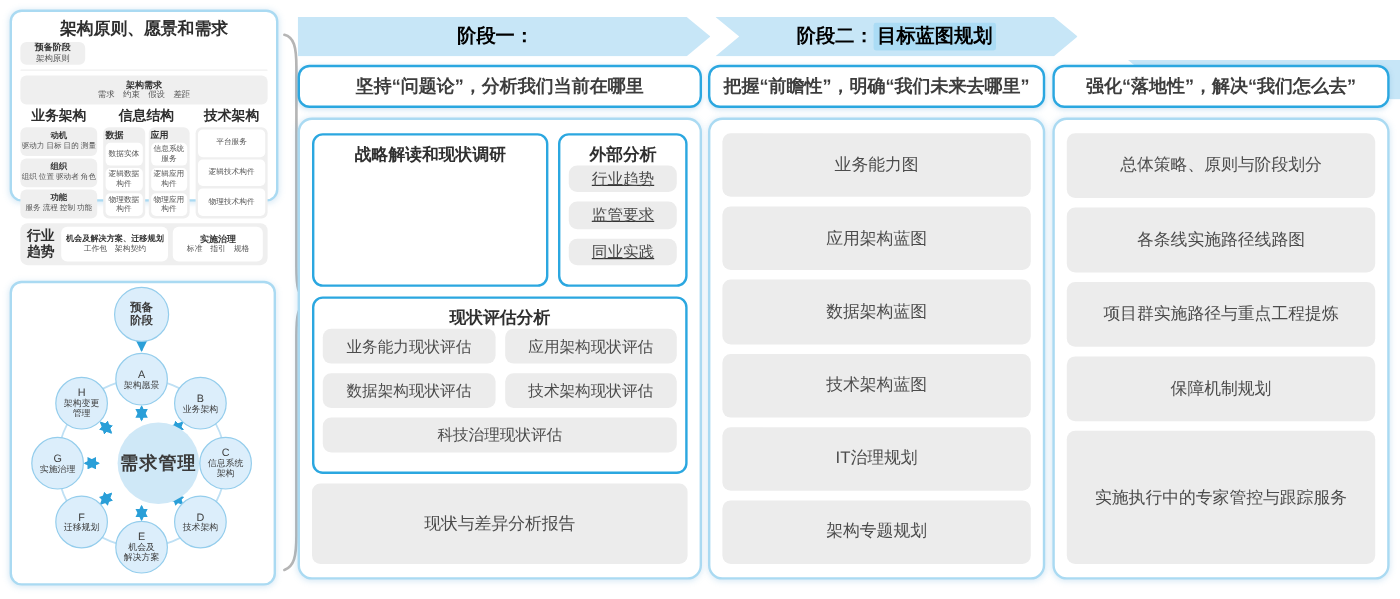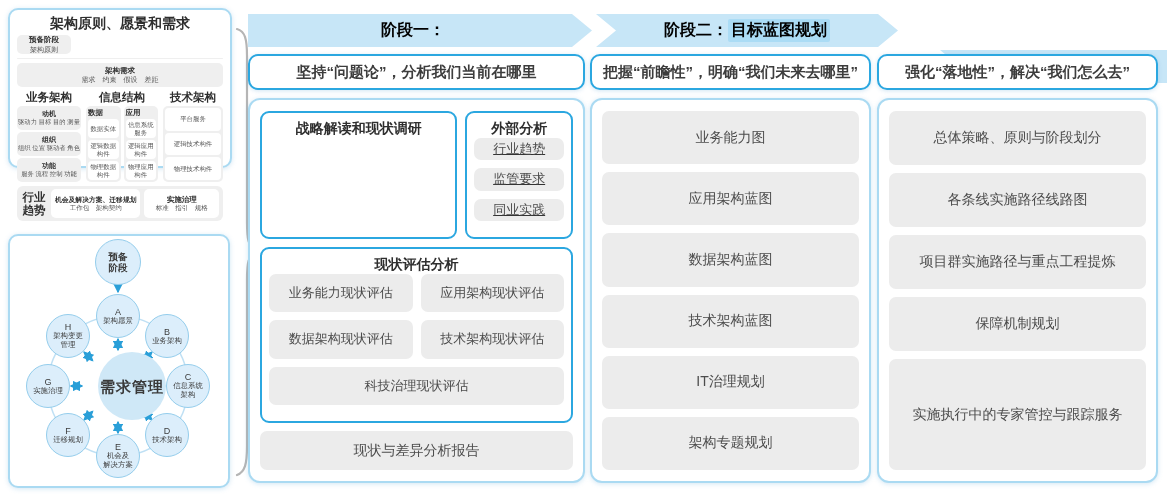--- a/index.html
+++ b/index.html
@@ -92,21 +92,21 @@
         justify-content:center;text-align:center;}
   .c1-row1{display:flex;gap:8px;height:128px;}
   .groupbox{border:2px solid #2ba7e0;border-radius:9px;padding:5px 7px 16px;display:flex;flex-direction:column;background:#fff;}
   .gp-title{font-size:14px;font-weight:bold;text-align:center;color:#2f2f2f;height:20px;line-height:20px;}
   .gp-strategy{flex:2;}
   .strat-grid{display:grid;grid-template-columns:1fr 1.08fr;gap:8px;flex:1;}
   .strat-grid .chip{font-size:13px;}
   .gp-external{flex:1;}
   .ext-col{display:flex;flex-direction:column;gap:8px;flex:1;text-decoration:underline;}
   .ext-col .chip{flex:1;font-size:13px;}
-  .gp-assess{margin-top:8px;height:176px;}
+  .gp-assess{margin-top:8px;height:148px;}
   .assess-grid{display:grid;grid-template-columns:1fr 1fr;gap:8px;flex:1;}
   .assess-grid .chip{font-size:13px;}
   .assess-grid .full{grid-column:1 / -1;}
   .report{margin-top:8px;flex:1;font-size:14px;}
   .stack{display:flex;flex-direction:column;gap:8px;flex:1;}
   .stack .chip{flex:1;font-size:14px;padding:0 6px;}
   .stack .chip.tall{flex:2.05;}
 </style>
 </head>
 <body>

